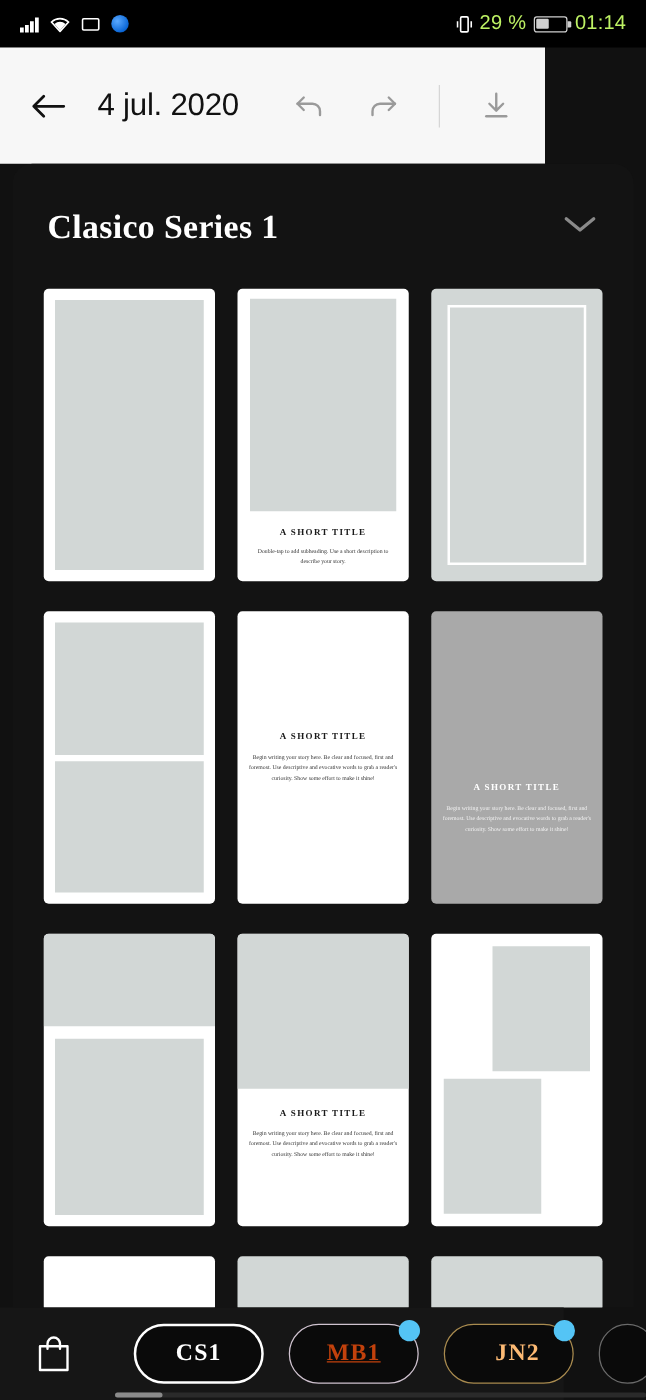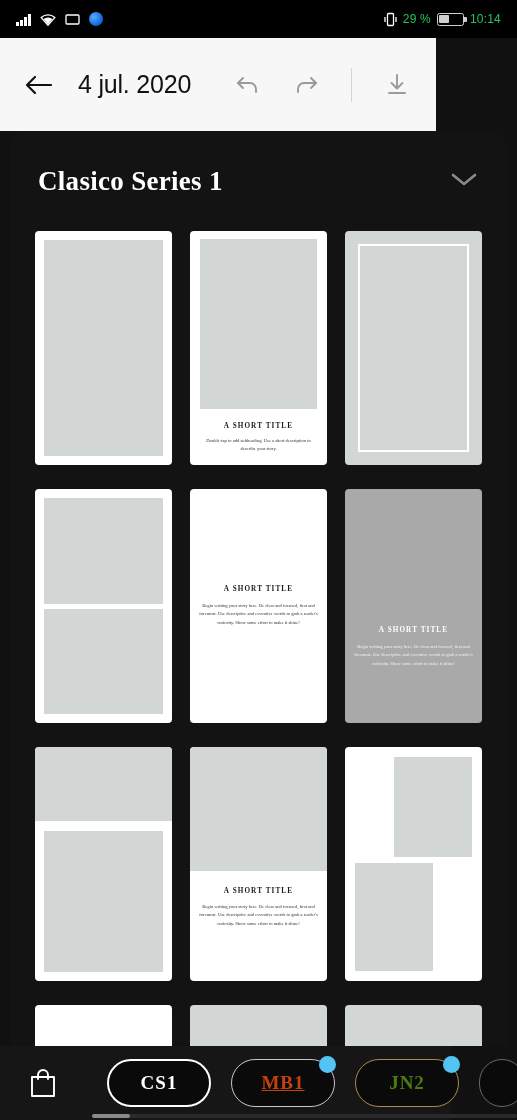--- a/index.html
+++ b/index.html
@@ -12,21 +12,21 @@
   #app { position:relative; width:517px; height:1120px; background:#111111; }
 
   
   .statusbar{
     position:absolute; top:0; left:0; width:517px; height:38px;
     background:#000; display:flex; align-items:center;
     padding:0 16px; color:#fff;
   }
   .sb-left{ display:flex; align-items:flex-end; gap:9px; }
   .sb-right{ margin-left:auto; display:flex; align-items:center; gap:6px; }
-  .sb-text{ font-size:12px; letter-spacing:.2px; color:#22c55e; }
+  .sb-text{ font-size:16px; letter-spacing:.2px; color:#bef264; }
   .bars{ display:flex; align-items:flex-end; gap:1.5px; height:13px; }
   .bars i{ display:block; width:2.5px; background:#fff; }
   .bars i:nth-child(1){height:4px;} .bars i:nth-child(2){height:6.5px;}
   .bars i:nth-child(3){height:9px;} .bars i:nth-child(4){height:12px;}
   .blue-dot{
     width:14px;height:14px;border-radius:50%;
     background:radial-gradient(circle at 35% 35%, #5aa9ff 0%, #0a66d6 70%, #063b82 100%);
   }
   .batt{
     width:27px;height:13px;border:1.6px solid #cfcfcf;border-radius:2.5px;
@@ -126,21 +126,21 @@
   .pills{ display:flex; align-items:center; gap:20px; margin-left:28px; }
   .pill{
     position:relative; height:48px; min-width:104px; padding:0 26px;
     border-radius:26px; display:flex; align-items:center; justify-content:center;
     background:#0a0a0a; border:1.8px solid #6a6a6a; cursor:pointer;
     font-family:"Liberation Serif", serif; font-weight:700;
     font-size:19px; letter-spacing:1px; color:#bbb;
   }
   .pill.sel{ border-color:#ffffff; color:#ffffff; border-width:2.4px; }
   .pill.mb{ border-color:#cfc2cf; color:#c2410c;text-decoration:underline; }
-  .pill.jn{ border-color:#a98b4f; color:#4d7c0f; }
+  .pill.jn{ border-color:#a98b4f; color:#fdba74;justify-content:flex-end; }
   .pill.partial{ min-width:46px; padding:0; overflow:hidden; }
   .badge{
     position:absolute; top:-4px; right:-2px; width:17px; height:17px;
     border-radius:50%; background:#54c4f5;
   }
   .scrollbar{
     position:absolute; left:0; bottom:0; width:517px; height:8px;
     display:flex; align-items:center;
   }
   .sc-track{ margin-left:92px; width:425px; height:4px; background:#2a2a2a; border-radius:2px; }
@@ -170,21 +170,21 @@
     </div>
     <div class="sb-right">
       <svg width="13" height="15" viewBox="0 0 13 15">
         <rect x="3.5" y="1.5" width="6" height="12" rx="1" fill="none" stroke="#fff" stroke-width="1.3"></rect>
         <path d="M1 5v5M12 5v5" stroke="#fff" stroke-width="1.3"></path>
       </svg>
       <span class="sb-text">29 %</span>
       <span class="batt">
           <span style="width:42%"></span>
         </span>
-      <span class="sb-text">10:14</span>
+      <span class="sb-text">01:14</span>
     </div>
   </div>
 
   <div class="toolbar">
     <div class="tb-btn">
       <svg width="28" height="22" viewBox="0 0 28 22">
         <path d="M26 11H2M10 3 2 11l8 8" fill="none" stroke="#111" stroke-width="2.2" stroke-linecap="round" stroke-linejoin="round"></path>
       </svg>
     </div>
     <div class="tb-date">4 jul. 2020</div>

